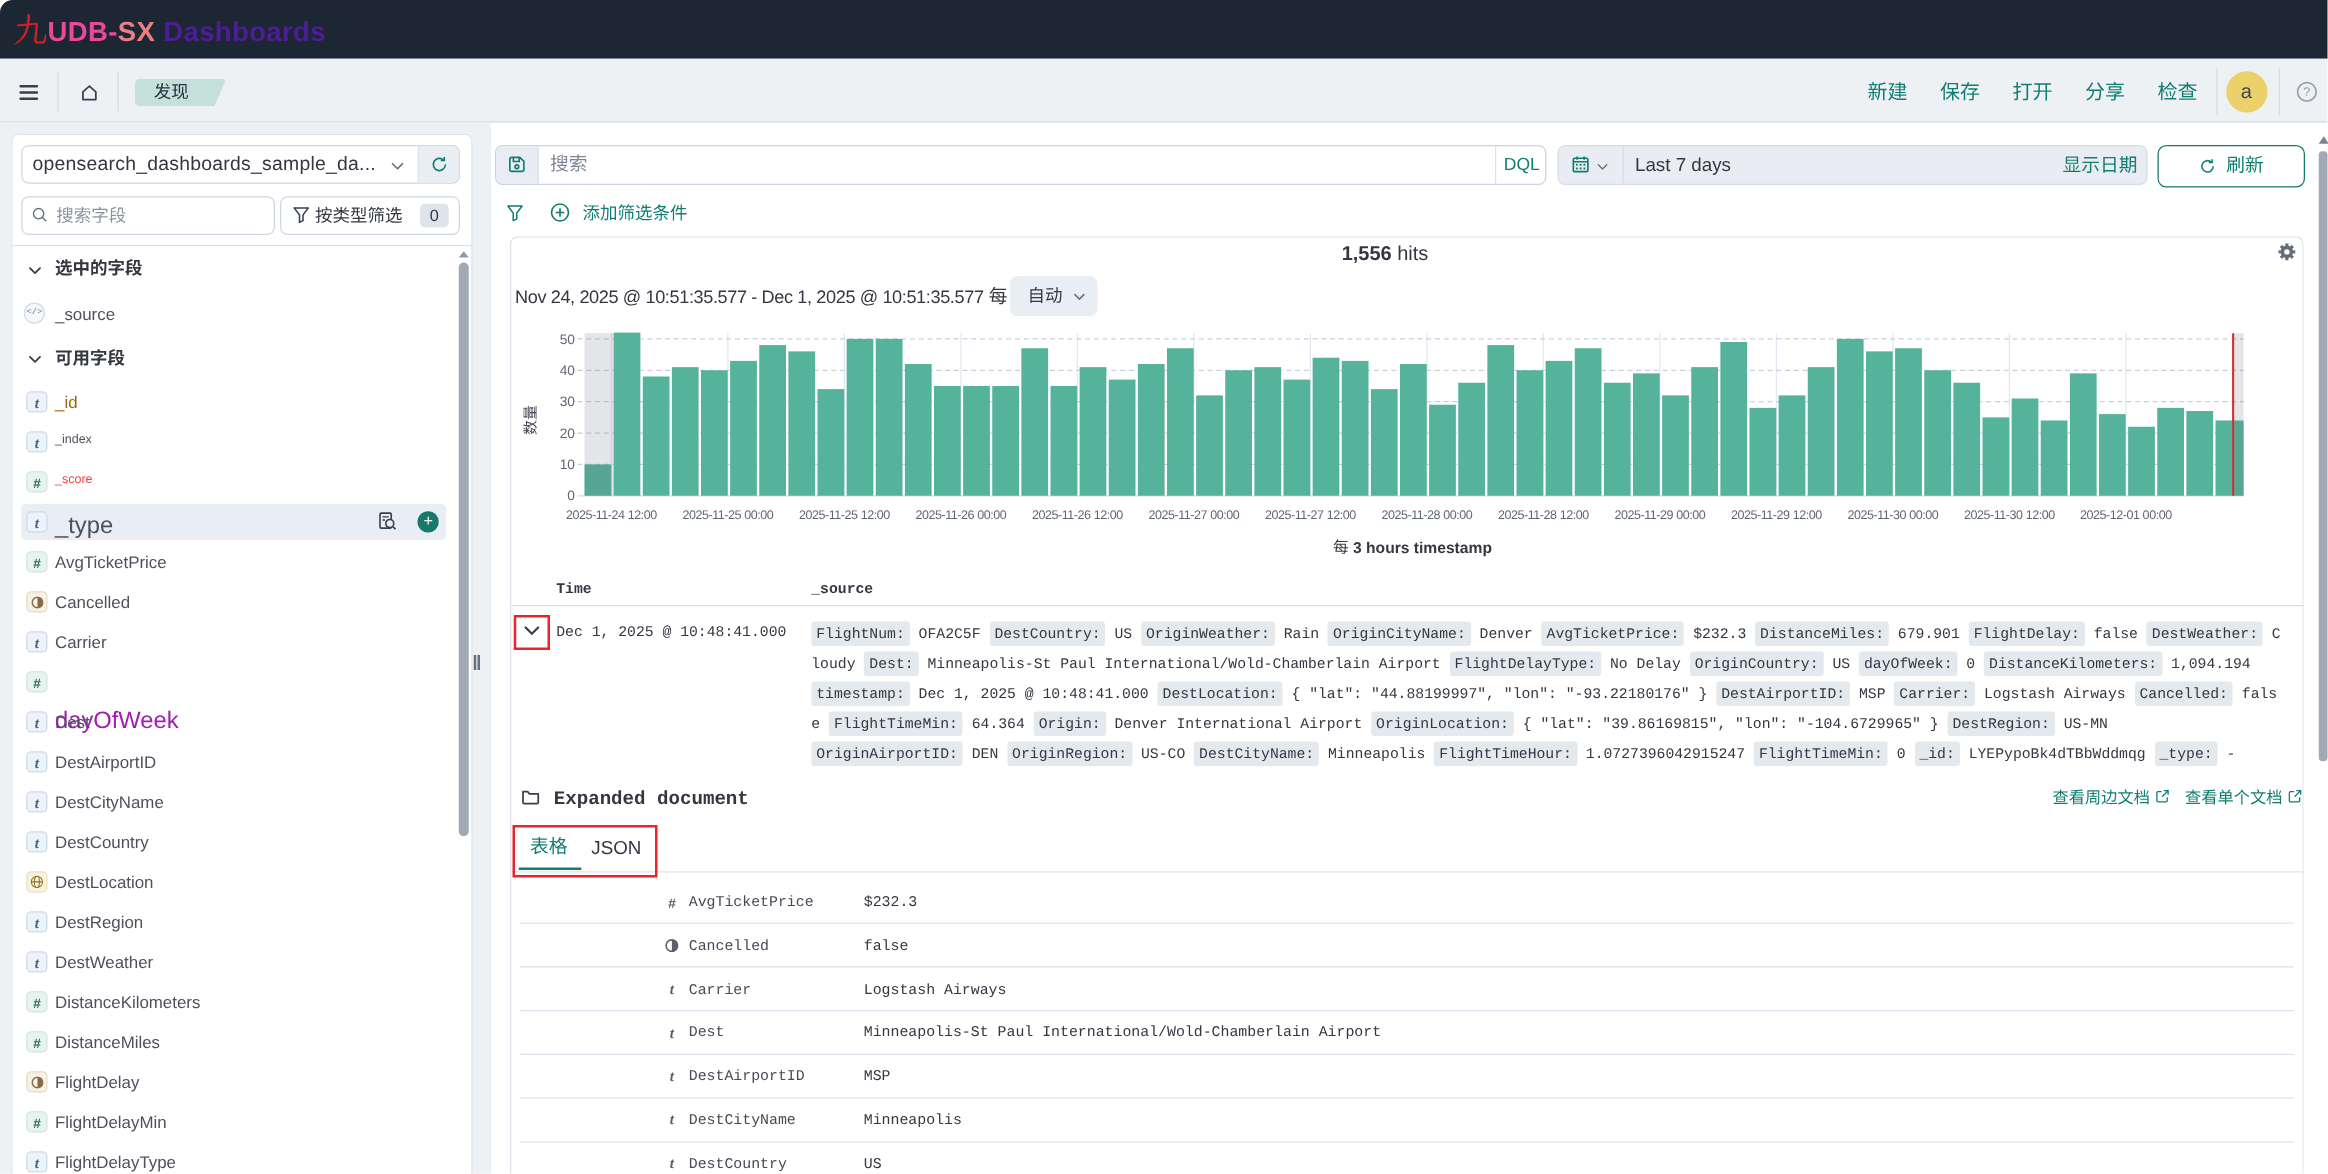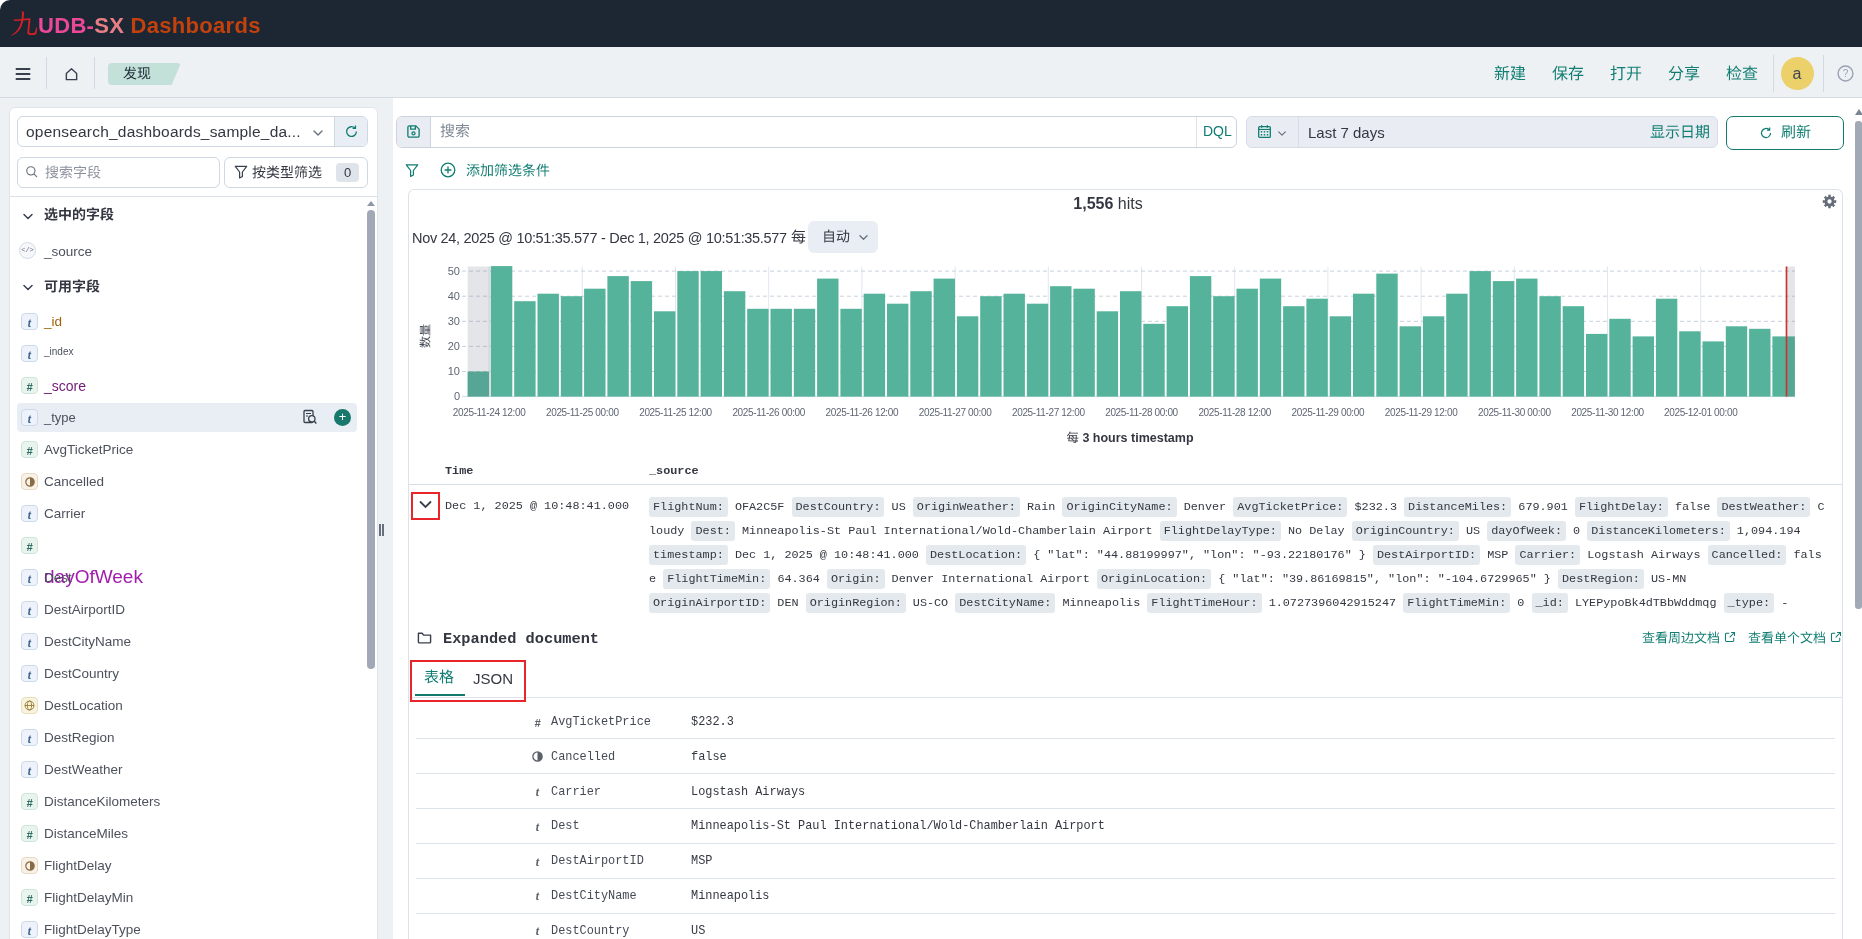--- a/index.html
+++ b/index.html
@@ -1,17 +1,17 @@
 <!DOCTYPE html>
 <html><head><meta charset="utf-8"><style>*{margin:0;padding:0;box-sizing:border-box}html,body{width:1862px;height:939px;overflow:hidden;background:#fff;font-family:"Liberation Sans",sans-serif}.abs{position:absolute}.mono{font-family:"Liberation Mono",monospace}.badge{display:inline-block;background:#e4e9ee;border-radius:3px;padding:1px 4px;margin:0;font-family:"Liberation Mono",monospace}.srcline{position:absolute;left:649px;white-space:nowrap;overflow:hidden;width:1189px;font-family:"Liberation Mono",monospace;font-size:11.8px;color:#343741;line-height:18px}</style></head><body>
 <div class="abs" style="left:0;top:0;width:1862px;height:47px;background:#1c2733;border-top-left-radius:10px"></div>
 <div class="abs" style="left:10px;top:9.4px"><svg class="cjk " width="28.0" height="30.2" viewBox="0 0 28.0 30.2">
       <path fill="#cf2026" d="M27.0 20.0V19.4Q26.9 18.0 26.5 18.0Q26.2 18.0 26.0 19.3Q25.8 20.1 25.6 21.1Q25.3 22.0 25.1 22.6Q24.9 23.1 24.7 23.5Q24.4 23.9 23.8 24.1Q23.1 24.2 21.8 24.2Q20.7 24.2 20.1 24.1Q19.5 23.9 19.4 23.6Q19.2 23.3 19.2 22.9Q19.2 22.7 19.2 22.5Q19.2 22.3 19.3 22.0L20.4 11.1Q20.4 10.9 20.5 10.7Q20.6 10.5 20.6 10.2Q20.6 9.9 20.2 9.5Q19.8 9.2 19.3 9.2Q19.2 9.2 19.1 9.2Q19.0 9.2 18.8 9.2L13.5 9.7Q13.7 8.2 13.9 6.7Q14.0 5.1 14.1 3.6V3.6Q14.1 3.2 13.8 3.0Q13.5 2.7 13.0 2.6Q12.6 2.4 12.3 2.3Q12.0 2.3 12.0 2.3Q11.6 2.3 11.6 2.5Q11.6 2.6 11.6 2.7Q11.7 3.1 11.8 3.5Q12.0 3.9 12.0 4.5V4.6Q11.9 5.8 11.8 7.1Q11.7 8.5 11.5 9.9L6.0 10.4Q5.8 10.5 5.6 10.5Q5.5 10.5 5.3 10.5Q4.9 10.5 4.6 10.4Q4.3 10.4 3.9 10.3Q3.8 10.3 3.8 10.3Q3.8 10.3 3.8 10.3Q3.6 10.3 3.6 10.5Q3.6 10.6 3.6 10.6Q3.6 10.7 3.8 11.0Q3.9 11.4 4.3 11.8Q4.6 12.2 5.2 12.2Q5.4 12.2 5.6 12.1Q5.9 12.1 6.1 12.1L11.2 11.6Q10.7 14.3 9.7 16.7Q8.7 19.2 6.8 21.4Q5.0 23.7 1.9 25.8Q1.3 26.2 1.3 26.4Q1.3 26.6 1.6 26.6Q1.8 26.6 2.6 26.3Q3.4 26.0 4.5 25.3Q5.7 24.6 7.0 23.4Q8.3 22.3 9.6 20.7Q10.8 19.1 11.7 16.9Q12.2 15.7 12.6 14.3Q13.0 12.9 13.2 11.4L18.5 10.9L17.4 22.5Q17.3 22.7 17.3 22.8Q17.3 23.0 17.3 23.2Q17.3 24.7 18.2 25.4Q19.2 26.1 21.6 26.1Q23.3 26.1 24.3 25.9Q25.3 25.8 25.9 25.2Q26.5 24.7 26.7 23.4Q27.0 22.2 27.0 20.0Z"></path>
     </svg></div>
-<div class="abs" style="left:38px;top:13px;font-size:22px;font-weight:bold;letter-spacing:0.3px"><span style="color:#ec4899">UDB-</span><span style="color:#ea7e85">SX</span> <span style="color:#c2410c">Dashboards</span></div>
+<div class="abs" style="left:38px;top:13px;font-size:22px;font-weight:bold;letter-spacing:0.3px"><span style="color:#ec4899">UDB-</span><span style="color:#ea7e85">SX</span> <span style="color:#4c1d95">Dashboards</span></div>
 <div class="abs" style="left:0;top:47px;width:1862px;height:51px;background:#eef1f4;border-bottom:1px solid #d4dae3"></div>
 <svg style="position:absolute;left:15px;top:66px" width="16" height="16" viewBox="0 0 16 16">
     <g stroke="#39404d" stroke-width="2" stroke-linecap="round">
       <path d="M1.5 3h13M1.5 8h13M1.5 13h13"></path>
     </g>
   </svg>
 <div class="abs" style="left:46px;top:57px;width:1px;height:32px;background:#d3dae6"></div>
 <svg style="position:absolute;left:64px;top:66px" width="15" height="16" viewBox="0 0 16 16">
     <path d="M2.5 7.5 8 2.5l5.5 5V14h-11z" fill="none" stroke="#39404d" stroke-width="1.5" stroke-linejoin="round"></path>
   </svg>
@@ -91,23 +91,23 @@
     <path d="M4 4.5h5M4 7h2" stroke="#39404d" stroke-width="1.1"></path>
     <circle cx="9.8" cy="9.8" r="3.2" fill="#e9edf4" stroke="#39404d" stroke-width="1.3"></circle>
     <path d="M12.2 12.2l2.2 2.2" stroke="#39404d" stroke-width="1.4"></path>
   </svg>
 <div class="abs" style="left:334px;top:408.5px;width:17px;height:17px;border-radius:50%;background:#17786b;color:#fff;font-size:13px;text-align:center;line-height:16px">+</div>
 <div class="abs" style="left:21px;top:312.5px;width:17px;height:17px;background:#eef2fa;border:1px solid #cdd9ea;border-radius:4px;color:#3a638f;text-align:center;line-height:15px"><span style="font-family:'Liberation Serif',serif;font-style:italic;font-weight:bold;font-size:12px">t</span></div>
 <div class="abs" style="left:44px;top:313.5px;font-size:13.5px;color:#a16207">_id</div>
 <div class="abs" style="left:21px;top:344.5px;width:17px;height:17px;background:#eef2fa;border:1px solid #cdd9ea;border-radius:4px;color:#3a638f;text-align:center;line-height:15px"><span style="font-family:'Liberation Serif',serif;font-style:italic;font-weight:bold;font-size:12px">t</span></div>
 <div class="abs" style="left:44px;top:345.5px;font-size:10px;color:#4c515c">_index</div>
 <div class="abs" style="left:21px;top:376.5px;width:17px;height:17px;background:#e9f4ef;border:1px solid #cfe5da;border-radius:4px;color:#2e6d5e;text-align:center;line-height:15px"><span style="font-style:italic;font-weight:bold;font-size:11px">#</span></div>
-<div class="abs" style="left:44px;top:377.5px;font-size:14px;color:#701a75">_score</div>
+<div class="abs" style="left:44px;top:377.5px;font-size:10px;color:#ef4444">_score</div>
 <div class="abs" style="left:21px;top:408.5px;width:17px;height:17px;background:#eef2fa;border:1px solid #cdd9ea;border-radius:4px;color:#3a638f;text-align:center;line-height:15px"><span style="font-family:'Liberation Serif',serif;font-style:italic;font-weight:bold;font-size:12px">t</span></div>
-<div class="abs" style="left:44px;top:409.5px;font-size:13px;color:#4c515c">_type</div>
+<div class="abs" style="left:44px;top:409.5px;font-size:19px;color:#4c515c">_type</div>
 <div class="abs" style="left:21px;top:440.5px;width:17px;height:17px;background:#e9f4ef;border:1px solid #cfe5da;border-radius:4px;color:#2e6d5e;text-align:center;line-height:15px"><span style="font-style:italic;font-weight:bold;font-size:11px">#</span></div>
 <div class="abs" style="left:44px;top:441.5px;font-size:13.5px;color:#4c515c">AvgTicketPrice</div>
 <div class="abs" style="left:21px;top:472.5px;width:17px;height:17px;background:#f8f1e7;border:1px solid #e8d9c2;border-radius:4px;color:#8a6a42;text-align:center;line-height:15px"><svg width="10" height="10" viewBox="0 0 10 10" style="margin-top:3px">
       <circle cx="5" cy="5" r="4.2" fill="none" stroke="#8a6a42" stroke-width="1.2"></circle>
       <path d="M5 0.8a4.2 4.2 0 0 1 0 8.4z" fill="#8a6a42"></path>
     </svg></div>
 <div class="abs" style="left:44px;top:473.5px;font-size:13.5px;color:#4c515c">Cancelled</div>
 <div class="abs" style="left:21px;top:504.5px;width:17px;height:17px;background:#eef2fa;border:1px solid #cdd9ea;border-radius:4px;color:#3a638f;text-align:center;line-height:15px"><span style="font-family:'Liberation Serif',serif;font-style:italic;font-weight:bold;font-size:12px">t</span></div>
 <div class="abs" style="left:44px;top:505.5px;font-size:13.5px;color:#4c515c">Carrier</div>
 <div class="abs" style="left:21px;top:536.5px;width:17px;height:17px;background:#e9f4ef;border:1px solid #cfe5da;border-radius:4px;color:#2e6d5e;text-align:center;line-height:15px"><span style="font-style:italic;font-weight:bold;font-size:11px">#</span></div>

